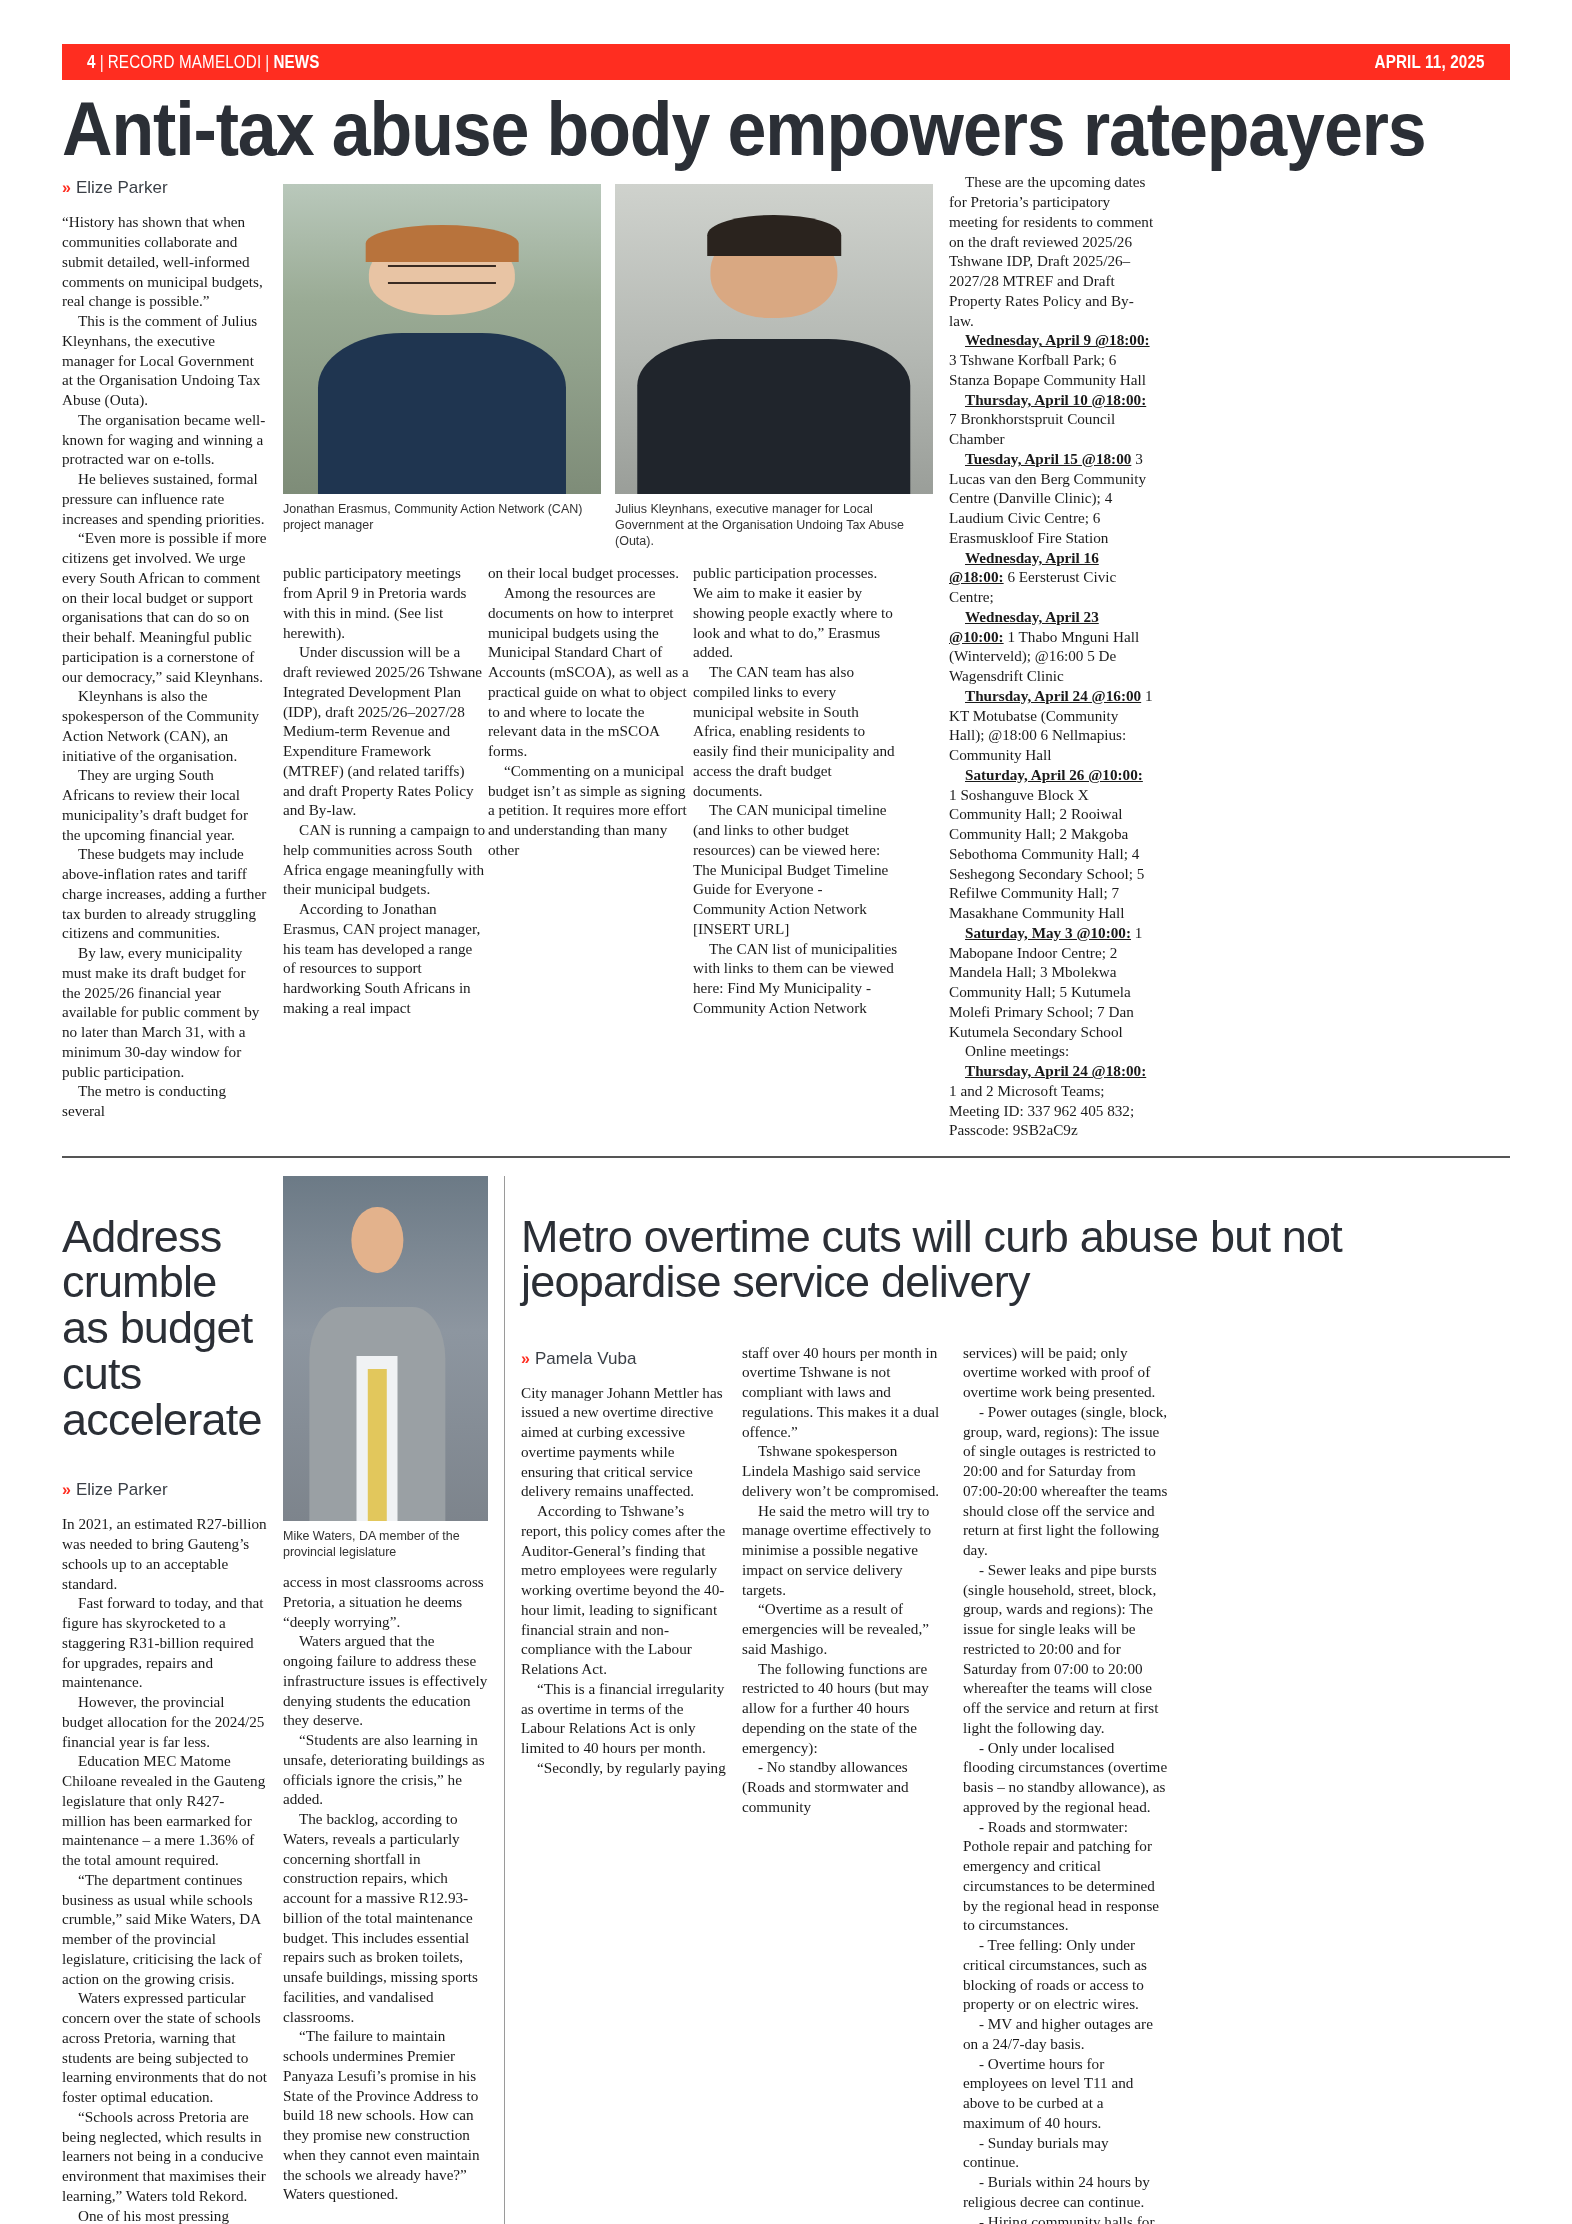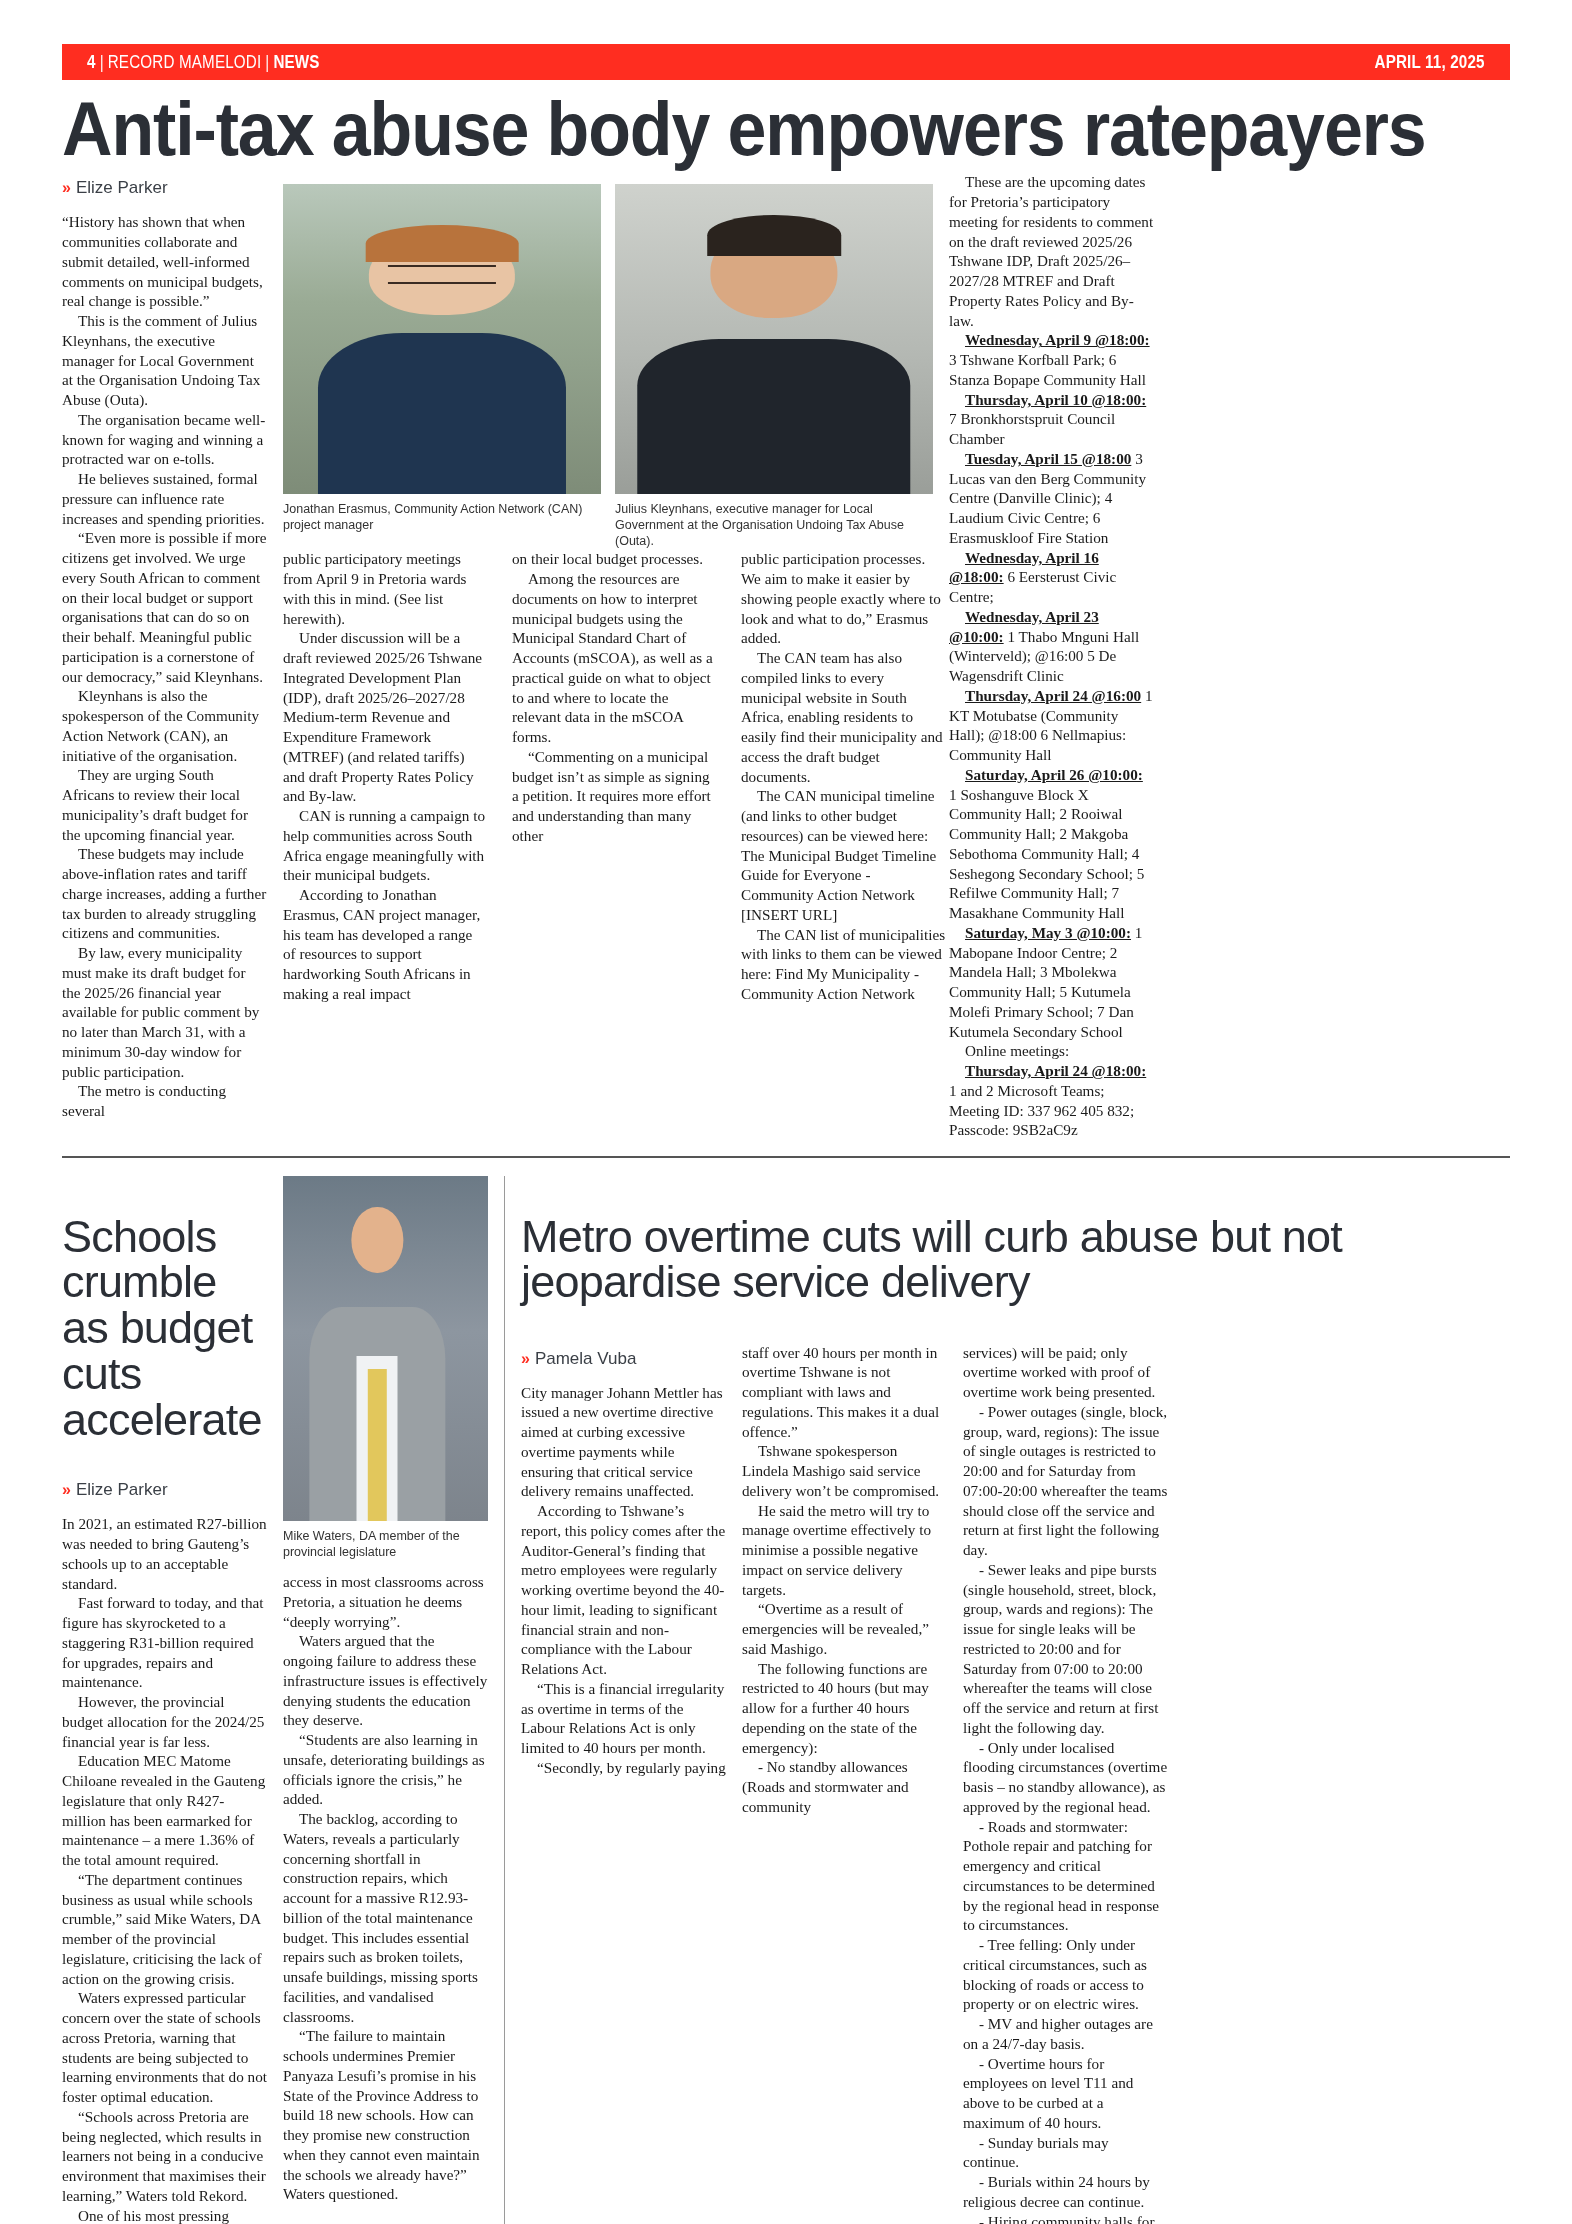--- a/index.html
+++ b/index.html
@@ -79,21 +79,21 @@
     border:0; display:block;
     background:#8a8f86;
     position:relative; overflow:hidden;
   }
   .caption {
     font-family:"Liberation Sans", sans-serif;
     font-size:12.5px; line-height:1.28;
     color:#333; margin-top:7px;
   }
 
-  .sub-cols { display:flex; gap:24px; }
+  .sub-cols { display:flex; gap:0; margin-top:14px; }
   .sub-cols .col { width:205px; flex:0 0 205px; }
 
   
   .ph1 { background:linear-gradient(180deg,#b9c8bb 0%,#9aab95 38%,#7e8c78 100%); }
   .ph1:before{content:"";position:absolute;left:50%;top:16%;width:46%;height:26%;
     transform:translateX(-50%);border-radius:50% 50% 45% 45%;background:#e8c4a4;}
   .ph1:after{content:"";position:absolute;left:50%;bottom:0;width:78%;height:52%;
     transform:translateX(-50%);border-radius:34% 34% 0 0;background:#1f3550;}
   .ph1 .scarf{position:absolute;left:50%;bottom:6%;width:54%;height:30%;
     transform:translateX(-50%);border-radius:40% 40% 0 0;
@@ -247,21 +247,21 @@
         </div>
     </div>
   </div>
 
   <div class="rule"></div>
 
   <div class="lower">
 
     <div class="lower-left">
       <div class="col">
-        <h2 class="sec-head small">Schools crumble as budget cuts accelerate</h2>
+        <h2 class="sec-head small">Address crumble as budget cuts accelerate</h2>
         <div class="byline">
           <span class="arrows">»</span>
           <span>Elize Parker</span>
         </div>
         <div class="body-txt">
             <p class="noind">In 2021, an estimated R27-billion was needed to bring Gauteng’s schools up to an acceptable standard.</p>
             <p>Fast forward to today, and that figure has skyrocketed to a staggering R31-billion required for upgrades, repairs and maintenance.</p>
             <p>However, the provincial budget allocation for the 2024/25 financial year is far less.</p>
             <p>Education MEC Matome Chiloane revealed in the Gauteng legislature that only R427-million has been earmarked for maintenance – a mere 1.36% of the total amount required.</p>
             <p>“The department continues business as usual while schools crumble,” said Mike Waters, DA member of the provincial legislature, criticising the lack of action on the growing crisis.</p>

